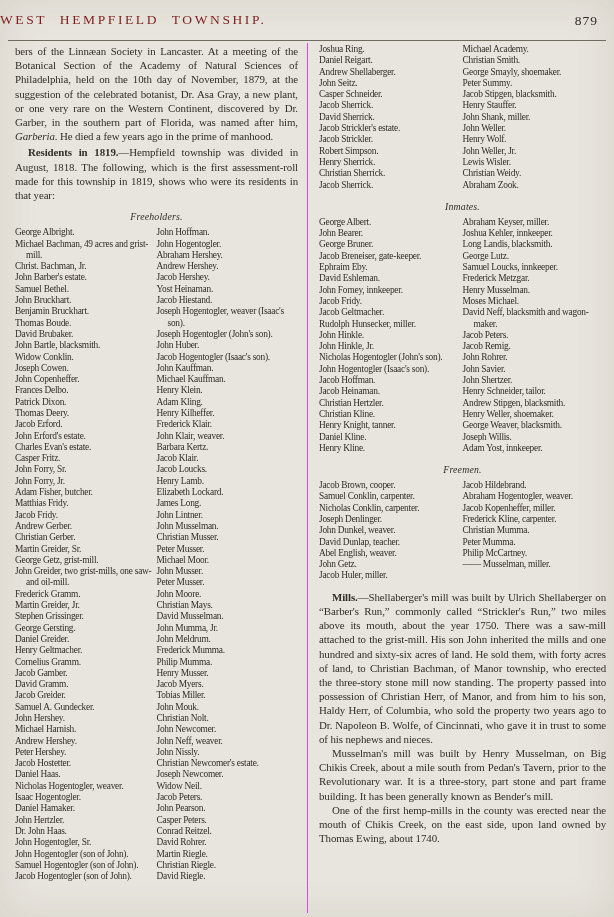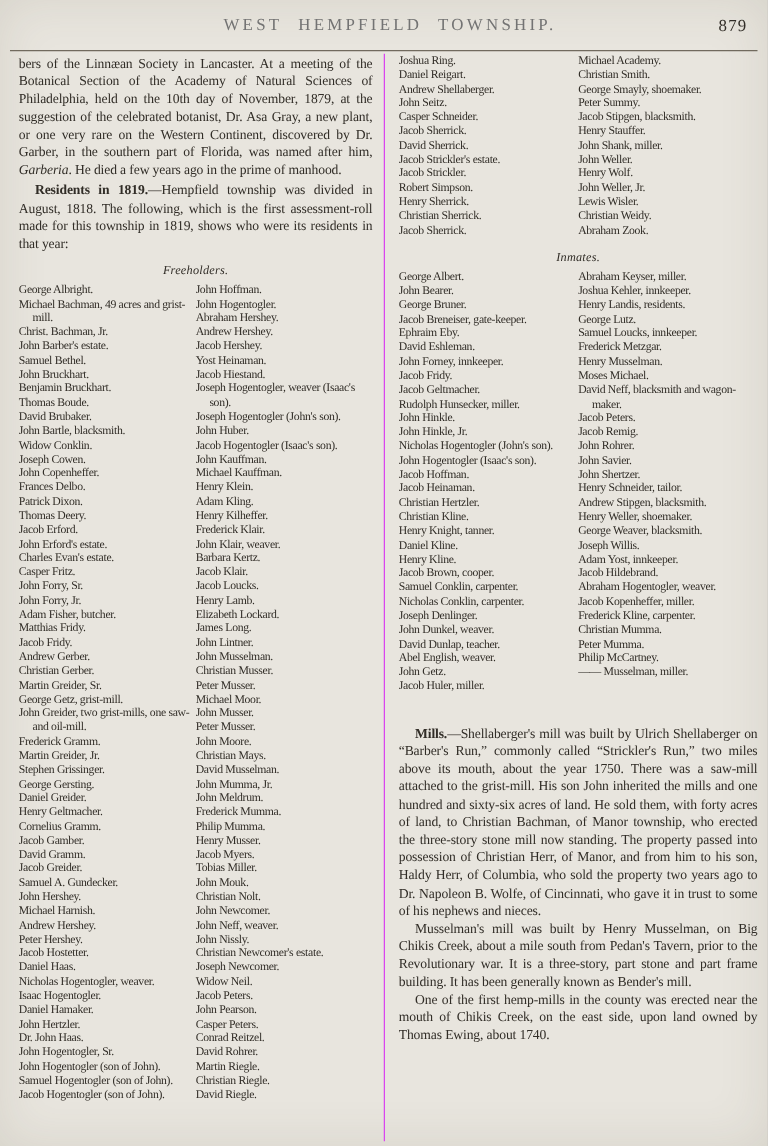--- a/index.html
+++ b/index.html
@@ -7,23 +7,23 @@
     position:relative;
     width:614px; height:917px;
     background:#e8e5de;
     box-shadow: inset 0 0 40px rgba(90,80,60,0.12);
     overflow:hidden;
     font-family:"Liberation Serif", serif;
     color:#312d27;
   }
   .page-header { position:absolute; top:12px; left:0; right:0; height:26px; }
   .page-title {
-    position:absolute; left:0; right:0; text-align:center;
+    position:absolute; left:0; right:0; 
     font-size:13.5px; letter-spacing:2.6px; word-spacing:7px;
-    color:#737373; font-weight:normal;padding-left:10px;
+    color:#7f1d1d; font-weight:normal;
   }
   .page-number { position:absolute; right:16px; top:1px; font-size:13.5px; letter-spacing:1px; }
   .header-rule {
     position:absolute; top:40px; left:8px; right:8px;
     border-top:1px solid #716a5e; height:0;
   }
   .columns {
     position:absolute; top:43px; left:10px; right:6px; bottom:4px;
     display:flex;
   }
@@ -42,21 +42,21 @@
     font-size:9.8px; font-style:italic; text-align:center;
     margin:9px 0 5px 0; letter-spacing:0.2px;
   }
   .list-heading.first { margin-top:10px;font-style:italic; }
   .name-cols { display:flex; }
   .name-col { width:50%; box-sizing:border-box; padding-right:4px; }
   .name-item {
     font-size:9.4px; line-height:11.3px; letter-spacing:-0.25px;
     padding-left:11px; text-indent:-11px;
   }
-  .mills { margin-top:24px; }
+  .mills { margin-top:8px; }
 </style>
 </head>
 <body>
 
 <div class="page">
 
   <div class="page-header">
     <div class="page-title">WEST  HEMPFIELD  TOWNSHIP.</div>
     <div class="page-number">879</div>
   </div>
@@ -247,41 +247,42 @@
             <div class="name-item">Jacob Heinaman.</div>
             <div class="name-item">Christian Hertzler.</div>
             <div class="name-item">Christian Kline.</div>
             <div class="name-item">Henry Knight, tanner.</div>
             <div class="name-item">Daniel Kline.</div>
             <div class="name-item">Henry Kline.</div>
           </div>
         <div class="name-col">
             <div class="name-item">Abraham Keyser, miller.</div>
             <div class="name-item">Joshua Kehler, innkeeper.</div>
-            <div class="name-item">Henry Landis, residents.</div>
+            <div class="name-item">Long Landis, blacksmith.</div>
             <div class="name-item">George Lutz.</div>
             <div class="name-item">Samuel Loucks, innkeeper.</div>
             <div class="name-item">Frederick Metzgar.</div>
             <div class="name-item">Henry Musselman.</div>
             <div class="name-item">Moses Michael.</div>
             <div class="name-item">David Neff, blacksmith and wagon-maker.</div>
             <div class="name-item">Jacob Peters.</div>
             <div class="name-item">Jacob Remig.</div>
             <div class="name-item">John Rohrer.</div>
             <div class="name-item">John Savier.</div>
             <div class="name-item">John Shertzer.</div>
             <div class="name-item">Henry Schneider, tailor.</div>
             <div class="name-item">Andrew Stipgen, blacksmith.</div>
             <div class="name-item">Henry Weller, shoemaker.</div>
             <div class="name-item">George Weaver, blacksmith.</div>
             <div class="name-item">Joseph Willis.</div>
             <div class="name-item">Adam Yost, innkeeper.</div>
           </div>
       </div>
 
+      <div class="list-heading first">Freemen.</div>
       <div class="name-cols">
         <div class="name-col">
             <div class="name-item">Jacob Brown, cooper.</div>
             <div class="name-item">Samuel Conklin, carpenter.</div>
             <div class="name-item">Nicholas Conklin, carpenter.</div>
             <div class="name-item">Joseph Denlinger.</div>
             <div class="name-item">John Dunkel, weaver.</div>
             <div class="name-item">David Dunlap, teacher.</div>
             <div class="name-item">Abel English, weaver.</div>
             <div class="name-item">John Getz.</div>

